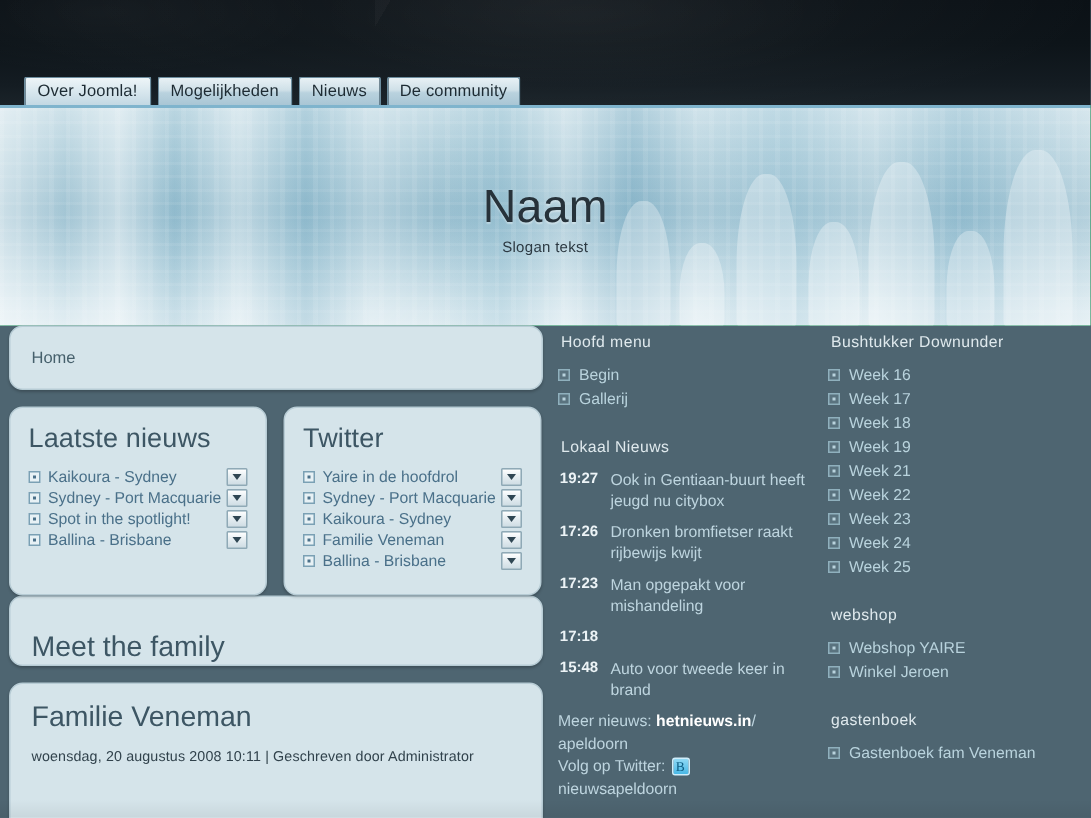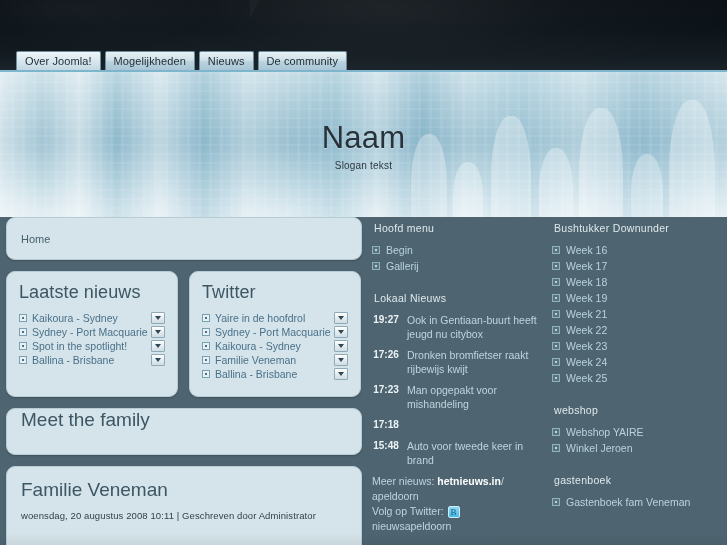--- a/index.html
+++ b/index.html
@@ -183,23 +183,22 @@
     content: ""; width: 0; height: 0;
     border-left: 3px solid transparent;
     border-right: 3px solid transparent;
     border-top: 4px solid #2f4653;
   }
   .sel.flat::after {
     border: none; width: 6px; height: 2px; background: #6c8795;
   }
 
   #meet-panel {
-    margin-top: 11px;
     height: 47px;
-    display: flex; align-items: flex-start;
+    display: flex; align-items: flex-end;
     padding: 0 14px;
   }
   #meet-panel h2 { font-size: 19px; color: #3d5664; font-weight: normal; }
 
   #article-panel {
     margin-top: 11px;
     padding: 12px 14px 14px 14px;
     height: 130px;
   }
   #article-title { font-size: 19px; color: #3d5664; font-weight: normal; margin-bottom: 9px; }

